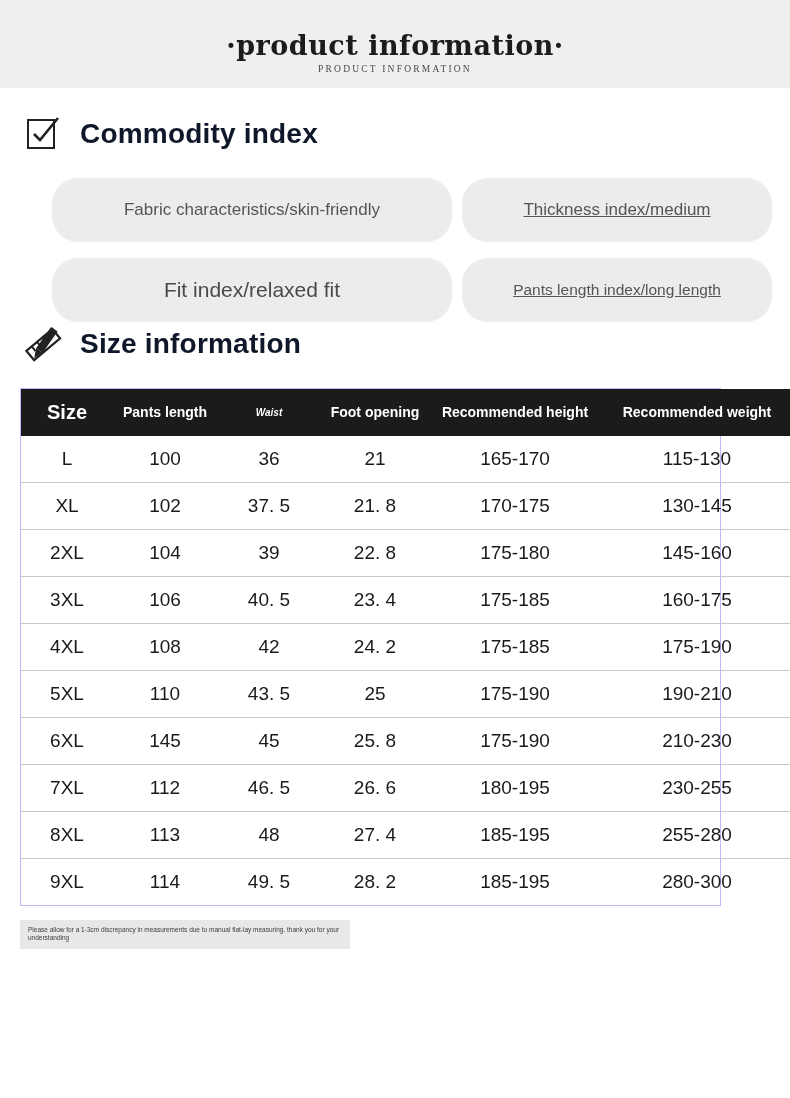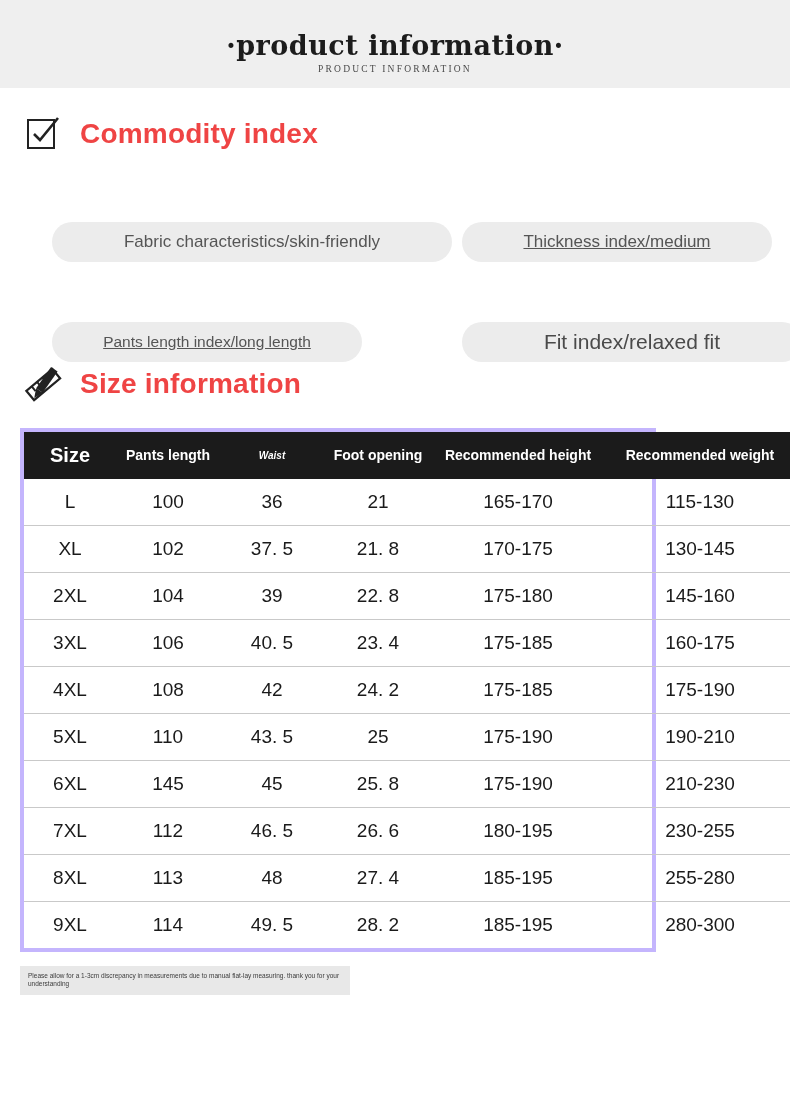--- a/index.html
+++ b/index.html
@@ -54,58 +54,57 @@
     padding-left: 22px;
   }
   .section-head .icon {
     width: 44px;
     height: 44px;
     display: block;
   }
   .section-head .label {
     font-size: 28px;
     font-weight: bold;
-    color: #ef4444;
+    color: #0f172a;
     letter-spacing: 0.2px;
   }
   #commodity-head { margin-top: 24px; }
   #size-head { }
 
   
   .pill-grid {
     margin-top: 22px;
     display: grid;
     grid-template-columns: 400px 340px;
     column-gap: 10px;
     row-gap: 16px;
     padding-left: 52px;
   }
   .pill {
     background: #ececec;
     border-radius: 26px;
-    height: 40px;
+    height: 64px;
     display: flex;
     align-items: center;
     justify-content: center;
     color: #555;
     font-size: 17px;
     padding: 0 12px;
     box-sizing: border-box;
-    margin-top: 44px;
   }
   .pill.wide-text { font-size: 17px; }
   .pill.big { font-size: 21px; color: #4a4a4a; }
   .pill.small { font-size: 15.5px; }
   .pill.c2 { width: 310px; text-decoration: underline; }
 
   
   .table-wrap {
     margin: 22px 20px 0 20px;
-    width: 636px;
-    border: 4px solid #c4b5fd;
+    width: 701px;
+    border: 1px solid #c4b5fd;
     box-sizing: border-box;
   }
   table {
     border-collapse: collapse;
     width: 100%;
     table-layout: fixed;
   }
   thead th {
     background: #1b1b1b;
     color: #ffffff;
@@ -151,22 +150,22 @@
       <rect x="6" y="8" width="26" height="28" fill="none" stroke="#222" stroke-width="2"></rect>
       <polyline points="12,22 18,28 36,6" fill="none" stroke="#222" stroke-width="2.6"></polyline>
     </svg>
   </span>
   <span class="label">Commodity index</span>
 </div>
 
 <div class="pill-grid">
   <div class="pill wide-text">Fabric characteristics/skin-friendly</div>
   <div class="pill wide-text c2">Thickness index/medium</div>
+  <div class="pill big">Fit index/relaxed fit</div>
   <div class="pill small c2">Pants length index/long length</div>
-  <div class="pill big">Fit index/relaxed fit</div>
 </div>
 
 <div class="section-head" id="size-head">
   <span class="icon">
     <svg width="44" height="44" viewBox="0 0 44 44">
       <g transform="rotate(-40 22 22)">
         <rect x="4" y="16" width="34" height="12" fill="none" stroke="#222" stroke-width="2.2"></rect>
         <line x1="11" y1="16" x2="11" y2="22" stroke="#222" stroke-width="2"></line>
         <line x1="18" y1="16" x2="18" y2="22" stroke="#222" stroke-width="2"></line>
         <line x1="25" y1="16" x2="25" y2="22" stroke="#222" stroke-width="2"></line>

